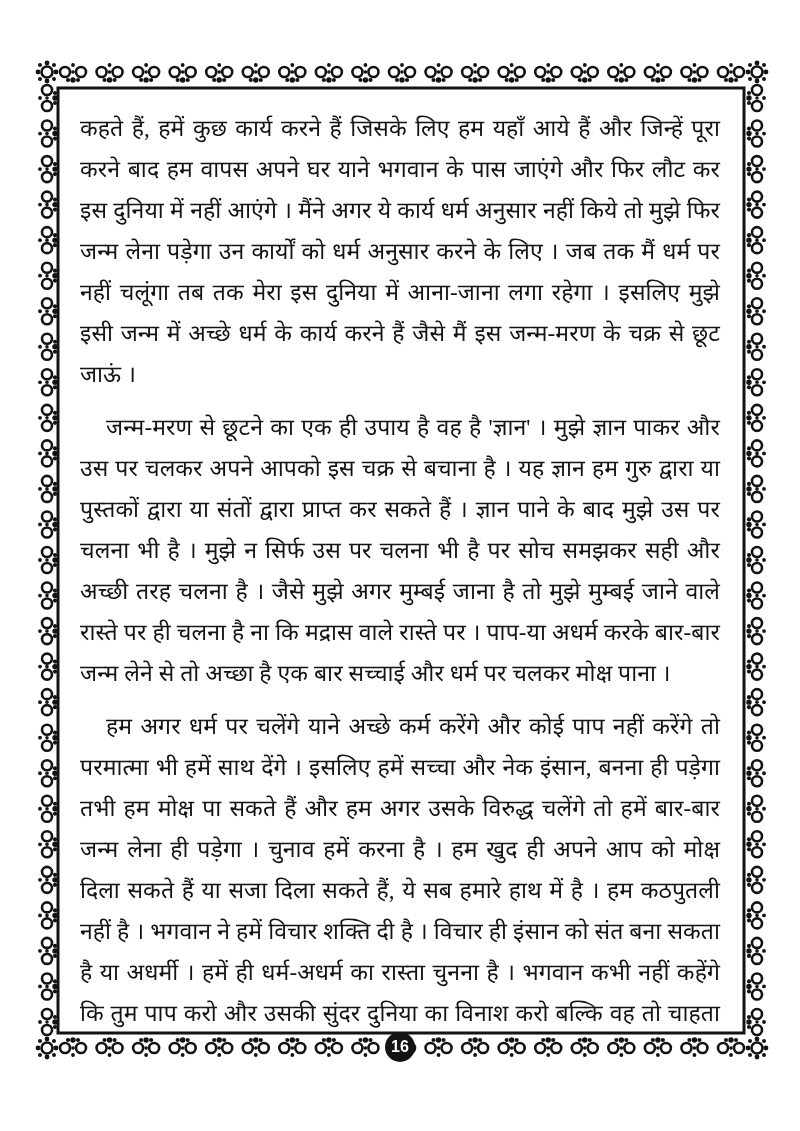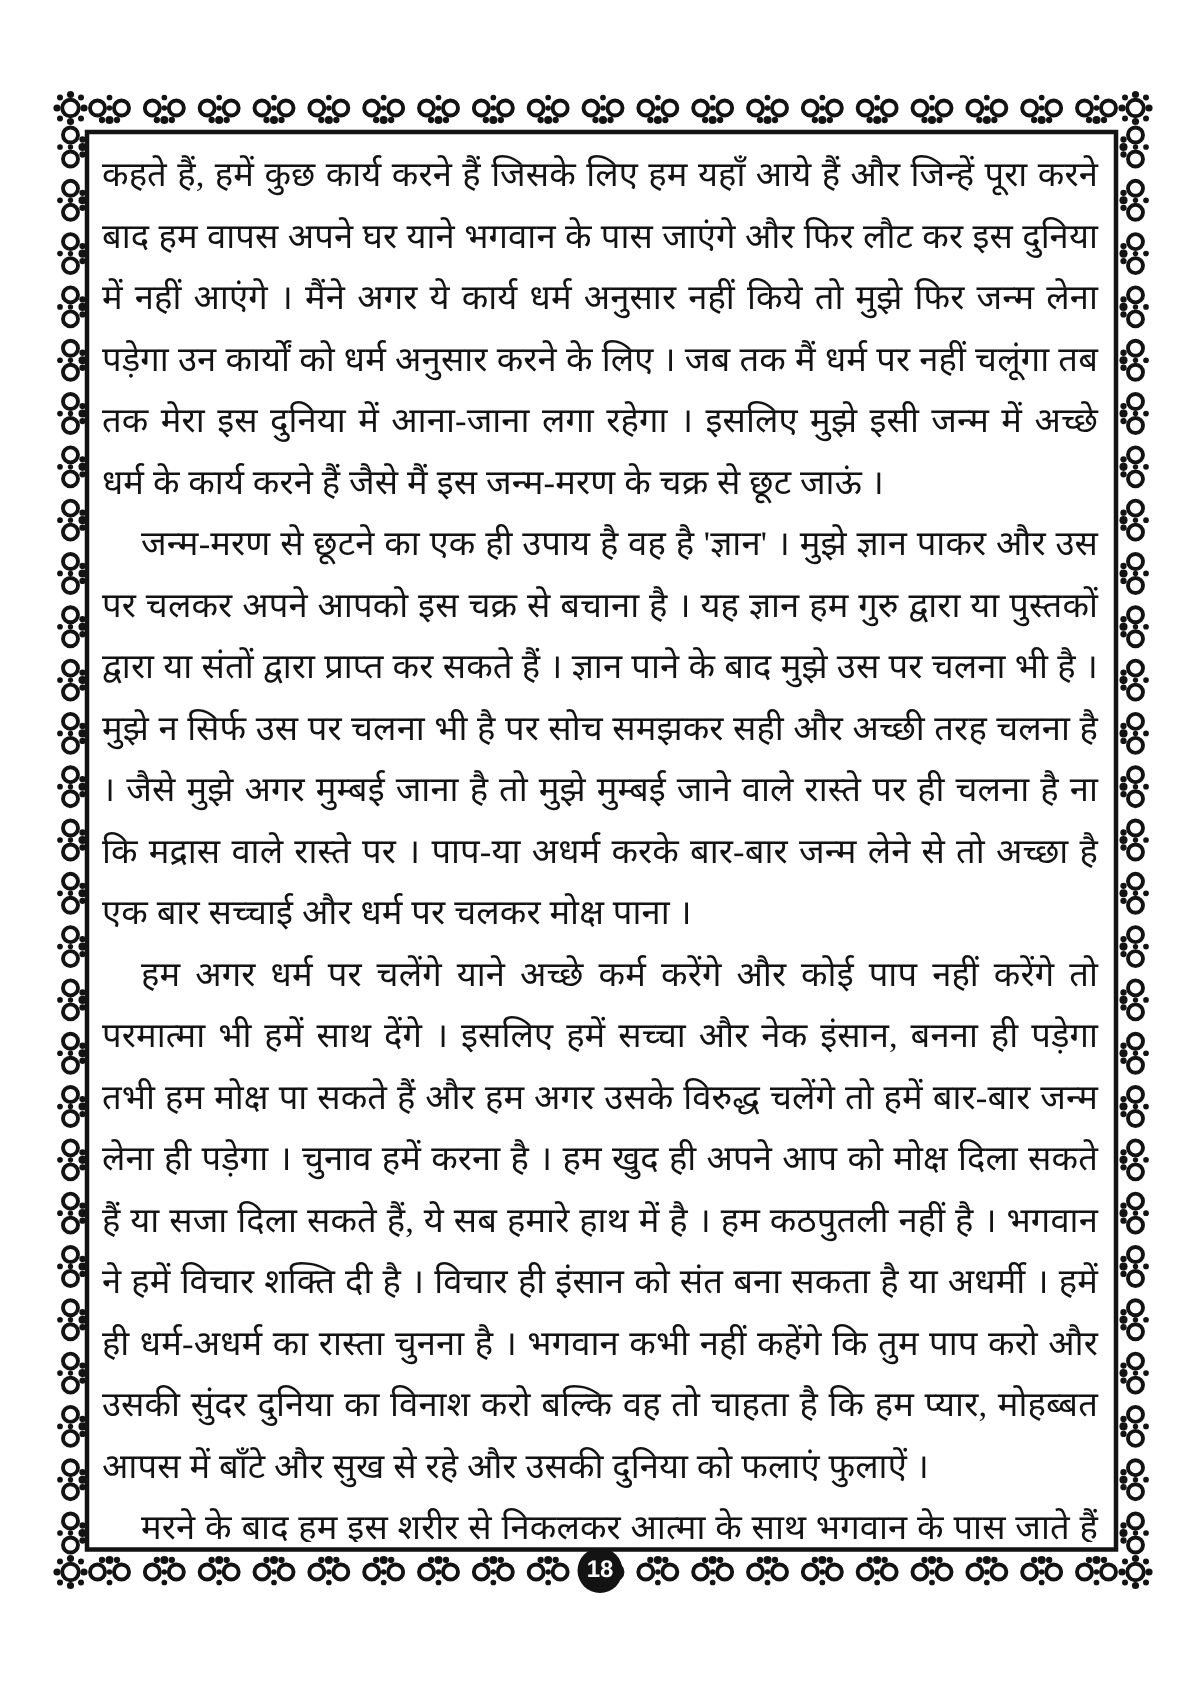--- a/index.html
+++ b/index.html
@@ -36,21 +36,21 @@
     box-sizing: border-box;
     color: var(--ink, #131313);
     font-size: 23px;
     line-height: 41px;
     text-align: justify;
     font-weight: 500;
     letter-spacing: 0.1px;
     overflow: hidden;
   }
   .text-area p {
-    margin: 0;
+    margin: 12px;
     padding: 0;
   }
   .text-area p.ind {
     text-indent: 26px;
   }
   .badge {
     position: absolute;
     left: 385px;
     top: 1032px;
     width: 30px;
@@ -749,21 +749,21 @@
       <circle cx="766" cy="1048" r="2.4" fill="#131313"></circle>
       <circle cx="757" cy="1039" r="2.4" fill="#131313"></circle>
       <circle cx="757" cy="1057" r="2.4" fill="#131313"></circle>
       <circle cx="750" cy="1041" r="2" fill="#131313"></circle>
       <circle cx="764" cy="1041" r="2" fill="#131313"></circle>
       <circle cx="750" cy="1055" r="2" fill="#131313"></circle>
       <circle cx="764" cy="1055" r="2" fill="#131313"></circle>
       <rect x="58" y="88" width="686" height="945" fill="none" stroke="#131313" stroke-width="3"></rect>
     </svg>
 
-  <div class="badge">18</div>
+  <div class="badge">16</div>
 
   <div class="text-area">
     <p>कहते हैं, हमें कुछ कार्य करने हैं जिसके लिए हम यहाँ आये हैं और जिन्हें पूरा करने बाद हम वापस अपने घर याने भगवान के पास जाएंगे और फिर लौट कर इस दुनिया में नहीं आएंगे । मैंने अगर ये कार्य धर्म अनुसार नहीं किये तो मुझे फिर जन्म लेना पड़ेगा उन कार्यों को धर्म अनुसार करने के लिए । जब तक मैं धर्म पर नहीं चलूंगा तब तक मेरा इस दुनिया में आना-जाना लगा रहेगा । इसलिए मुझे इसी जन्म में अच्छे धर्म के कार्य करने हैं जैसे मैं इस जन्म-मरण के चक्र से छूट जाऊं ।</p>
     <p class="ind">जन्म-मरण से छूटने का एक ही उपाय है वह है 'ज्ञान' । मुझे ज्ञान पाकर और उस पर चलकर अपने आपको इस चक्र से बचाना है । यह ज्ञान हम गुरु द्वारा या पुस्तकों द्वारा या संतों द्वारा प्राप्त कर सकते हैं । ज्ञान पाने के बाद मुझे उस पर चलना भी है । मुझे न सिर्फ उस पर चलना भी है पर सोच समझकर सही और अच्छी तरह चलना है । जैसे मुझे अगर मुम्बई जाना है तो मुझे मुम्बई जाने वाले रास्ते पर ही चलना है ना कि मद्रास वाले रास्ते पर । पाप-या अधर्म करके बार-बार जन्म लेने से तो अच्छा है एक बार सच्चाई और धर्म पर चलकर मोक्ष पाना ।</p>
     <p class="ind">हम अगर धर्म पर चलेंगे याने अच्छे कर्म करेंगे और कोई पाप नहीं करेंगे तो परमात्मा भी हमें साथ देंगे । इसलिए हमें सच्चा और नेक इंसान, बनना ही पड़ेगा तभी हम मोक्ष पा सकते हैं और हम अगर उसके विरुद्ध चलेंगे तो हमें बार-बार जन्म लेना ही पड़ेगा । चुनाव हमें करना है । हम खुद ही अपने आप को मोक्ष दिला सकते हैं या सजा दिला सकते हैं, ये सब हमारे हाथ में है । हम कठपुतली नहीं है । भगवान ने हमें विचार शक्ति दी है । विचार ही इंसान को संत बना सकता है या अधर्मी । हमें ही धर्म-अधर्म का रास्ता चुनना है । भगवान कभी नहीं कहेंगे कि तुम पाप करो और उसकी सुंदर दुनिया का विनाश करो बल्कि वह तो चाहता है कि हम प्यार, मोहब्बत आपस में बाँटे और सुख से रहे और उसकी दुनिया को फलाएं फुलाऐं ।</p>
     <p class="ind">मरने के बाद हम इस शरीर से निकलकर आत्मा के साथ भगवान के पास जाते हैं जहाँ हमारे कर्मों का हिसाब होता है और हमें उन कर्मों के अनुसार स्वर्ग, नरक, वैकुण्ठ या मोक्ष मिलता है । हमने अगर अच्छे कर्म नहीं किए होंगे तो भगवान फिर हमें इंसान या जानवर बनाकर इस दुनिया में</p>
   </div>
 
 </div>
 

